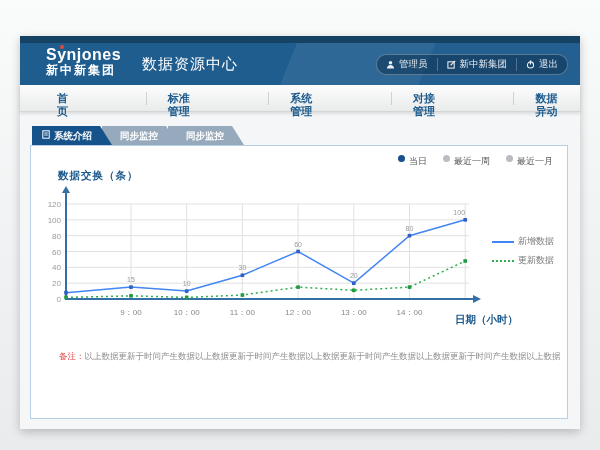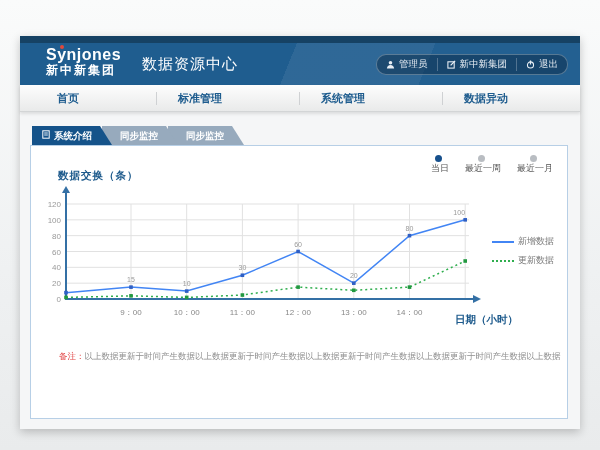--- a/index.html
+++ b/index.html
@@ -54,21 +54,21 @@
   }
   .tab.active{background:#15538a;z-index:3;}
   .tab.inactive{background:#97aabd;margin-left:-10px;padding-left:18px;}
   .tab.inactive.t2{z-index:2;}
   .tab.inactive.t3{z-index:1;}
   .panel{
     position:absolute;left:10px;top:33px;width:538px;height:274px;box-sizing:border-box;
     background:#fff;border:1px solid #b7cfe6;
   }
   .filters{position:absolute;top:9px;right:14px;display:flex;gap:16px;font-size:9px;color:#555;}
-  .filter{display:flex;align-items:center;cursor:pointer;flex-direction:column;}
+  .filter{display:flex;cursor:pointer;}
   .radio-dot{width:7px;height:7px;border-radius:50%;background:#b9bdc2;margin-right:4px;}
   .filter.selected .radio-dot{background:#17508c;}
   .y-axis-title{position:absolute;left:27px;top:23px;font-size:10.5px;font-weight:bold;color:#1d5a8c;letter-spacing:1px;}
   #chart-svg{position:absolute;left:10px;top:38px;}
   #chart-svg text{font-family:"Liberation Sans","DejaVu Sans",sans-serif;}
   .legend{position:absolute;left:461px;top:86px;}
   .legend-row{display:flex;align-items:center;height:19px;gap:4px;font-size:9px;color:#777;}
   .swatch{width:22px;height:0;}
   .swatch.solid{border-top:2px solid #4285f4;}
   .swatch.dotted{border-top:2px dotted #2fae4e;}
@@ -123,20 +123,21 @@
         </span>
         <span>退出</span>
       </div>
     </div>
   </div>
 
   <div class="navbar">
     <div class="nav-item">首页</div>
     <div class="nav-item">标准管理</div>
     <div class="nav-item">系统管理</div>
+    <div class="nav-item">对接管理</div>
     <div class="nav-item">数据异动</div>
   </div>
 
   <div class="content">
     <div class="tabs">
       <div class="tab active">
         <span>
           <svg width="8" height="9" viewBox="0 0 8 9">
               <rect x="0.8" y="0.8" width="6.4" height="7.4" fill="none" stroke="#fff" stroke-width="1"></rect>
               <path d="M2.2 3 H5.8 M2.2 5 H5.8" stroke="#fff" stroke-width="0.9"></path>

